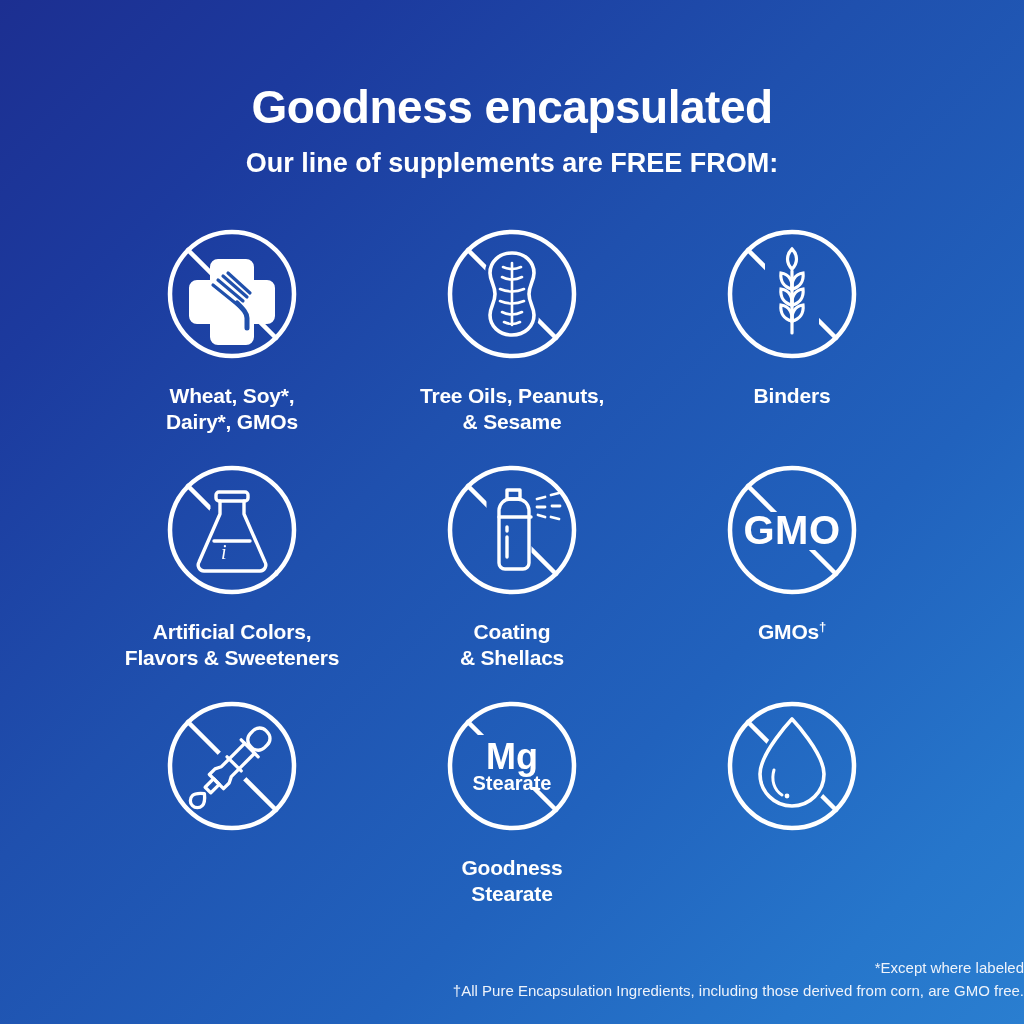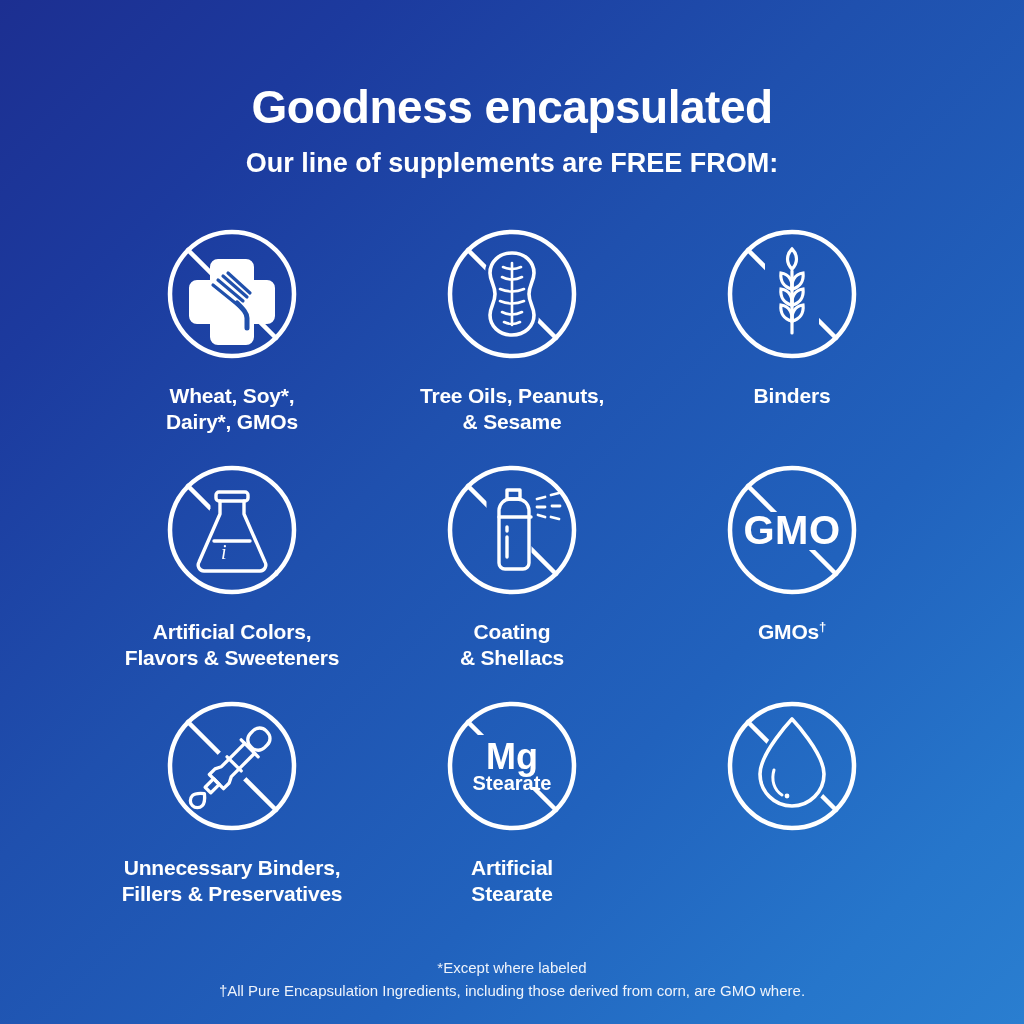--- a/index.html
+++ b/index.html
@@ -38,21 +38,21 @@
   .iconwrap svg{display:block;width:150px;height:150px;}
   .cap{
     margin-top:14px;text-align:center;
     font-size:21px;font-weight:bold;line-height:1.25;
     letter-spacing:-0.2px;
   }
   .cap .l2{display:block;}
   sup{font-size:0.62em;vertical-align:super;line-height:0;}
   .footnotes{
     position:absolute;left:0;right:0;bottom:22px;
-    text-align:center;font-size:15px;font-weight:400;line-height:1.55;
+    text-align:right;font-size:15px;font-weight:400;line-height:1.55;
     color:#eef3fb;
   }
   .footnotes div{display:block;}
 </style>
 </head>
 <body>
 
 <div id="page">
 
   <div class="headings">
@@ -255,45 +255,41 @@
           <g transform="rotate(45 75 75)" fill="none" stroke="#fff" stroke-width="3.3" stroke-linejoin="round" stroke-linecap="round">
             <rect x="65" y="26" width="20" height="22" rx="9"></rect>
             <line x1="63" y1="50" x2="87" y2="50"></line>
             <path d="M68 50v33l-3 6v8h20v-8l-3-6V50"></path>
             <line x1="65" y1="72" x2="85" y2="72"></line>
             <path d="M71 97h8v12h-8z"></path>
             <path d="M75 114c-5 4-7 7-7 10a7 7 0 0 0 14 0c0-3-2-6-7-10z"></path>
           </g>
         </svg>
       </div>
-      <div class="cap">
-        <span>Unnecessary Binders,</span>
-        <span class="l2">Fillers &amp; Preservatives</span>
-      </div>
     </div>
 
     <div class="cell">
       <div class="iconwrap">
         <svg viewBox="0 0 150 150">
           <defs>
             <mask id="m8">
               <rect width="150" height="150" fill="#fff"></rect>
               <rect x="26" y="44" width="100" height="52" fill="#000"></rect>
             </mask>
           </defs>
           <circle cx="75" cy="75" r="62" fill="none" stroke="#fff" stroke-width="4.5"></circle>
           <g mask="url(#m8)">
             <line x1="31" y1="31" x2="119" y2="119" stroke="#fff" stroke-width="4.5" stroke-linecap="round"></line>
           </g>
           <text x="75" y="78" text-anchor="middle" font-family="'Liberation Sans',sans-serif" font-size="36" font-weight="bold" fill="#fff">Mg</text>
           <text x="75" y="99" text-anchor="middle" font-family="'Liberation Sans',sans-serif" font-size="20" font-weight="bold" fill="#fff">Stearate</text>
         </svg>
       </div>
       <div class="cap">
-        <span>Artificial</span>
+        <span>Goodness</span>
         <span class="l2">Stearate</span>
       </div>
     </div>
 
     <div class="cell">
       <div class="iconwrap">
         <svg viewBox="0 0 150 150">
           <defs>
             <mask id="m9">
               <rect width="150" height="150" fill="#fff"></rect>
@@ -308,16 +304,16 @@
           <path d="M57 79c-3 10 0 20 8 25" fill="none" stroke="#fff" stroke-width="3" stroke-linecap="round"></path>
           <circle cx="70" cy="105" r="2.4" fill="#fff"></circle>
         </svg>
       </div>
     </div>
 
   </div>
 
   <div class="footnotes">
     <div>*Except where labeled</div>
-    <div>†All Pure Encapsulation Ingredients, including those derived from corn, are GMO where.</div>
+    <div>†All Pure Encapsulation Ingredients, including those derived from corn, are GMO free.</div>
   </div>
 
 </div>
 
 </body></html>

